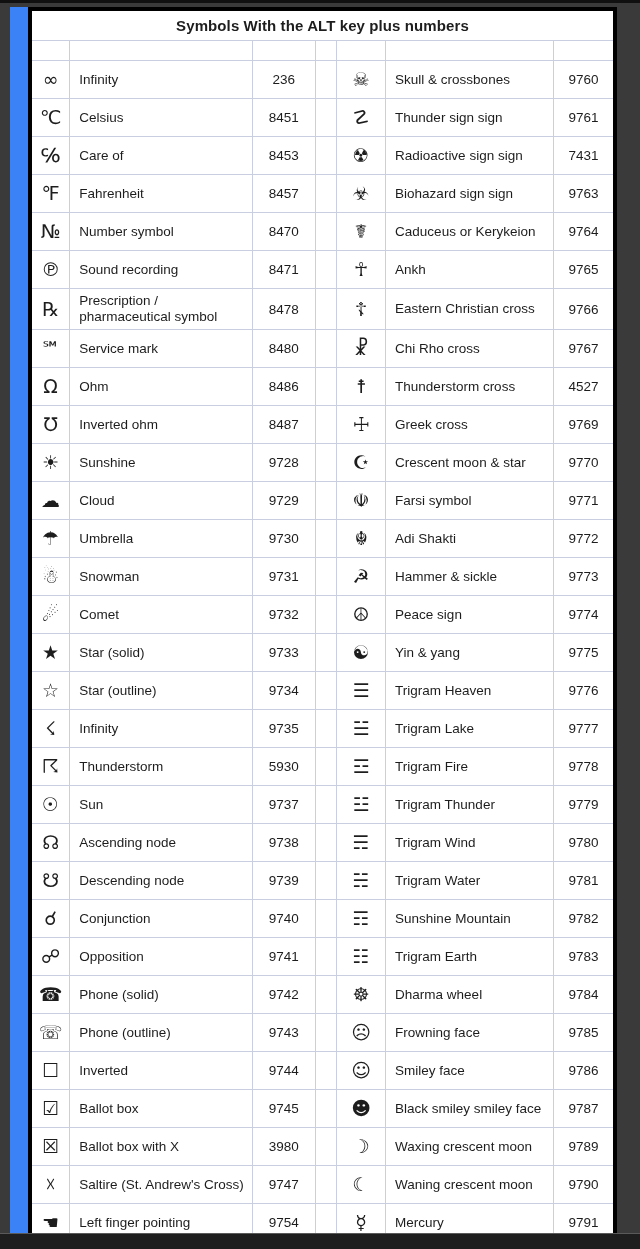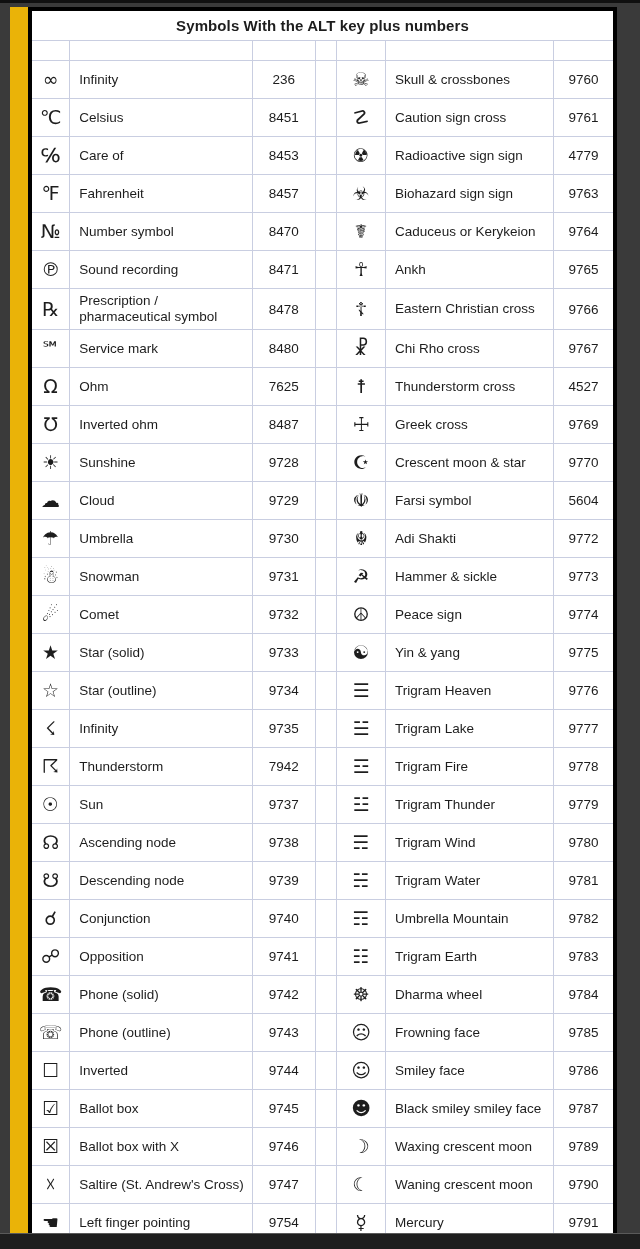--- a/index.html
+++ b/index.html
@@ -11,21 +11,21 @@
   .screen::before {          
     content:""; position:absolute; left:0; top:0; width:100%; height:3px;
     background:#101010;
   }
   .screen::after {           
     content:""; position:absolute; left:0; bottom:0; width:100%; height:15px;
     background:#1e1e1e; border-top:1px solid #5a5a5a;
   }
   .page {
     position:absolute; left:10px; top:7px; width:557px; height:1227px;
-    background:#eab308;
+    background:#3b82f6;
   }
   table.symtable {
     position:absolute; left:18px; top:0;
     width:589px; table-layout:fixed;
     border-collapse:collapse; background:#fff;
     border:4px solid #000000;
   }
   td { border:1px solid #c9cee1; vertical-align:middle; color:#1d1d1d; overflow:hidden; }
   tr.title-row td {
     font-weight:bold; text-align:center; font-size:15px; height:27px;
@@ -73,31 +73,31 @@
     <td class="sym sym-r">☠</td>
     <td class="desc desc-r">Skull &amp; crossbones</td>
     <td class="code code-r">9760</td>
   </tr>
           <tr class="data-row">
     <td class="sym sym-l">℃</td>
     <td class="desc desc-l">Celsius</td>
     <td class="code code-l">8451</td>
     <td class="gap"></td>
     <td class="sym sym-r">☡</td>
-    <td class="desc desc-r">Caution sign cross</td>
+    <td class="desc desc-r">Thunder sign sign</td>
     <td class="code code-r">9761</td>
   </tr>
           <tr class="data-row">
     <td class="sym sym-l">℅</td>
     <td class="desc desc-l">Care of</td>
     <td class="code code-l">8453</td>
     <td class="gap"></td>
     <td class="sym sym-r">☢</td>
     <td class="desc desc-r">Radioactive sign sign</td>
-    <td class="code code-r">4779</td>
+    <td class="code code-r">7431</td>
   </tr>
           <tr class="data-row">
     <td class="sym sym-l">℉</td>
     <td class="desc desc-l">Fahrenheit</td>
     <td class="code code-l">8457</td>
     <td class="gap"></td>
     <td class="sym sym-r">☣</td>
     <td class="desc desc-r">Biohazard sign sign</td>
     <td class="code code-r">9763</td>
   </tr>
@@ -133,21 +133,21 @@
     <td class="desc desc-l">Service mark</td>
     <td class="code code-l">8480</td>
     <td class="gap"></td>
     <td class="sym sym-r">☧</td>
     <td class="desc desc-r">Chi Rho cross</td>
     <td class="code code-r">9767</td>
   </tr>
           <tr class="data-row">
     <td class="sym sym-l">Ω</td>
     <td class="desc desc-l">Ohm</td>
-    <td class="code code-l">7625</td>
+    <td class="code code-l">8486</td>
     <td class="gap"></td>
     <td class="sym sym-r">☨</td>
     <td class="desc desc-r">Thunderstorm cross</td>
     <td class="code code-r">4527</td>
   </tr>
           <tr class="data-row">
     <td class="sym sym-l">℧</td>
     <td class="desc desc-l">Inverted ohm</td>
     <td class="code code-l">8487</td>
     <td class="gap"></td>
@@ -164,21 +164,21 @@
     <td class="desc desc-r">Crescent moon &amp; star</td>
     <td class="code code-r">9770</td>
   </tr>
           <tr class="data-row">
     <td class="sym sym-l">☁</td>
     <td class="desc desc-l">Cloud</td>
     <td class="code code-l">9729</td>
     <td class="gap"></td>
     <td class="sym sym-r">☫</td>
     <td class="desc desc-r">Farsi symbol</td>
-    <td class="code code-r">5604</td>
+    <td class="code code-r">9771</td>
   </tr>
           <tr class="data-row">
     <td class="sym sym-l">☂</td>
     <td class="desc desc-l">Umbrella</td>
     <td class="code code-l">9730</td>
     <td class="gap"></td>
     <td class="sym sym-r">☬</td>
     <td class="desc desc-r">Adi Shakti</td>
     <td class="code code-r">9772</td>
   </tr>
@@ -223,21 +223,21 @@
     <td class="desc desc-l">Infinity</td>
     <td class="code code-l">9735</td>
     <td class="gap"></td>
     <td class="sym sym-r">☱</td>
     <td class="desc desc-r">Trigram Lake</td>
     <td class="code code-r">9777</td>
   </tr>
           <tr class="data-row">
     <td class="sym sym-l">☈</td>
     <td class="desc desc-l">Thunderstorm</td>
-    <td class="code code-l">7942</td>
+    <td class="code code-l">5930</td>
     <td class="gap"></td>
     <td class="sym sym-r">☲</td>
     <td class="desc desc-r">Trigram Fire</td>
     <td class="code code-r">9778</td>
   </tr>
           <tr class="data-row">
     <td class="sym sym-l">☉</td>
     <td class="desc desc-l">Sun</td>
     <td class="code code-l">9737</td>
     <td class="gap"></td>
@@ -262,21 +262,21 @@
     <td class="sym sym-r">☵</td>
     <td class="desc desc-r">Trigram Water</td>
     <td class="code code-r">9781</td>
   </tr>
           <tr class="data-row">
     <td class="sym sym-l">☌</td>
     <td class="desc desc-l">Conjunction</td>
     <td class="code code-l">9740</td>
     <td class="gap"></td>
     <td class="sym sym-r">☶</td>
-    <td class="desc desc-r">Umbrella Mountain</td>
+    <td class="desc desc-r">Sunshine Mountain</td>
     <td class="code code-r">9782</td>
   </tr>
           <tr class="data-row">
     <td class="sym sym-l">☍</td>
     <td class="desc desc-l">Opposition</td>
     <td class="code code-l">9741</td>
     <td class="gap"></td>
     <td class="sym sym-r">☷</td>
     <td class="desc desc-r">Trigram Earth</td>
     <td class="code code-r">9783</td>
@@ -313,21 +313,21 @@
     <td class="desc desc-l">Ballot box</td>
     <td class="code code-l">9745</td>
     <td class="gap"></td>
     <td class="sym sym-r">☻</td>
     <td class="desc desc-r">Black smiley smiley face</td>
     <td class="code code-r">9787</td>
   </tr>
           <tr class="data-row">
     <td class="sym sym-l">☒</td>
     <td class="desc desc-l">Ballot box with X</td>
-    <td class="code code-l">9746</td>
+    <td class="code code-l">3980</td>
     <td class="gap"></td>
     <td class="sym sym-r">☽</td>
     <td class="desc desc-r">Waxing crescent moon</td>
     <td class="code code-r">9789</td>
   </tr>
           <tr class="data-row">
     <td class="sym sym-l">☓</td>
     <td class="desc desc-l">Saltire (St. Andrew's Cross)</td>
     <td class="code code-l">9747</td>
     <td class="gap"></td>

